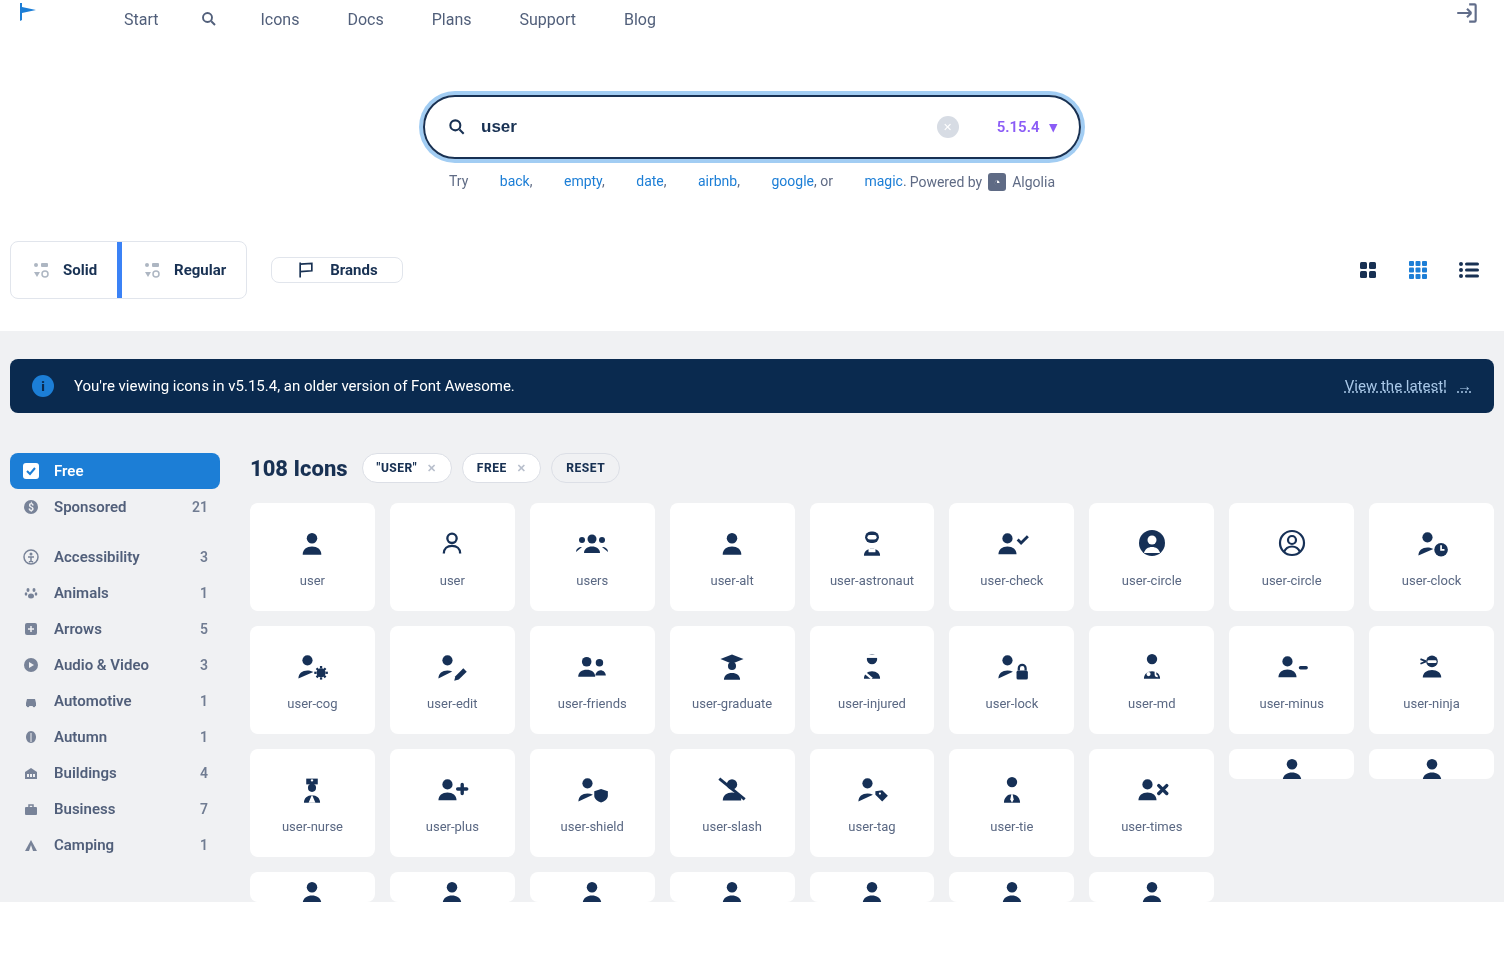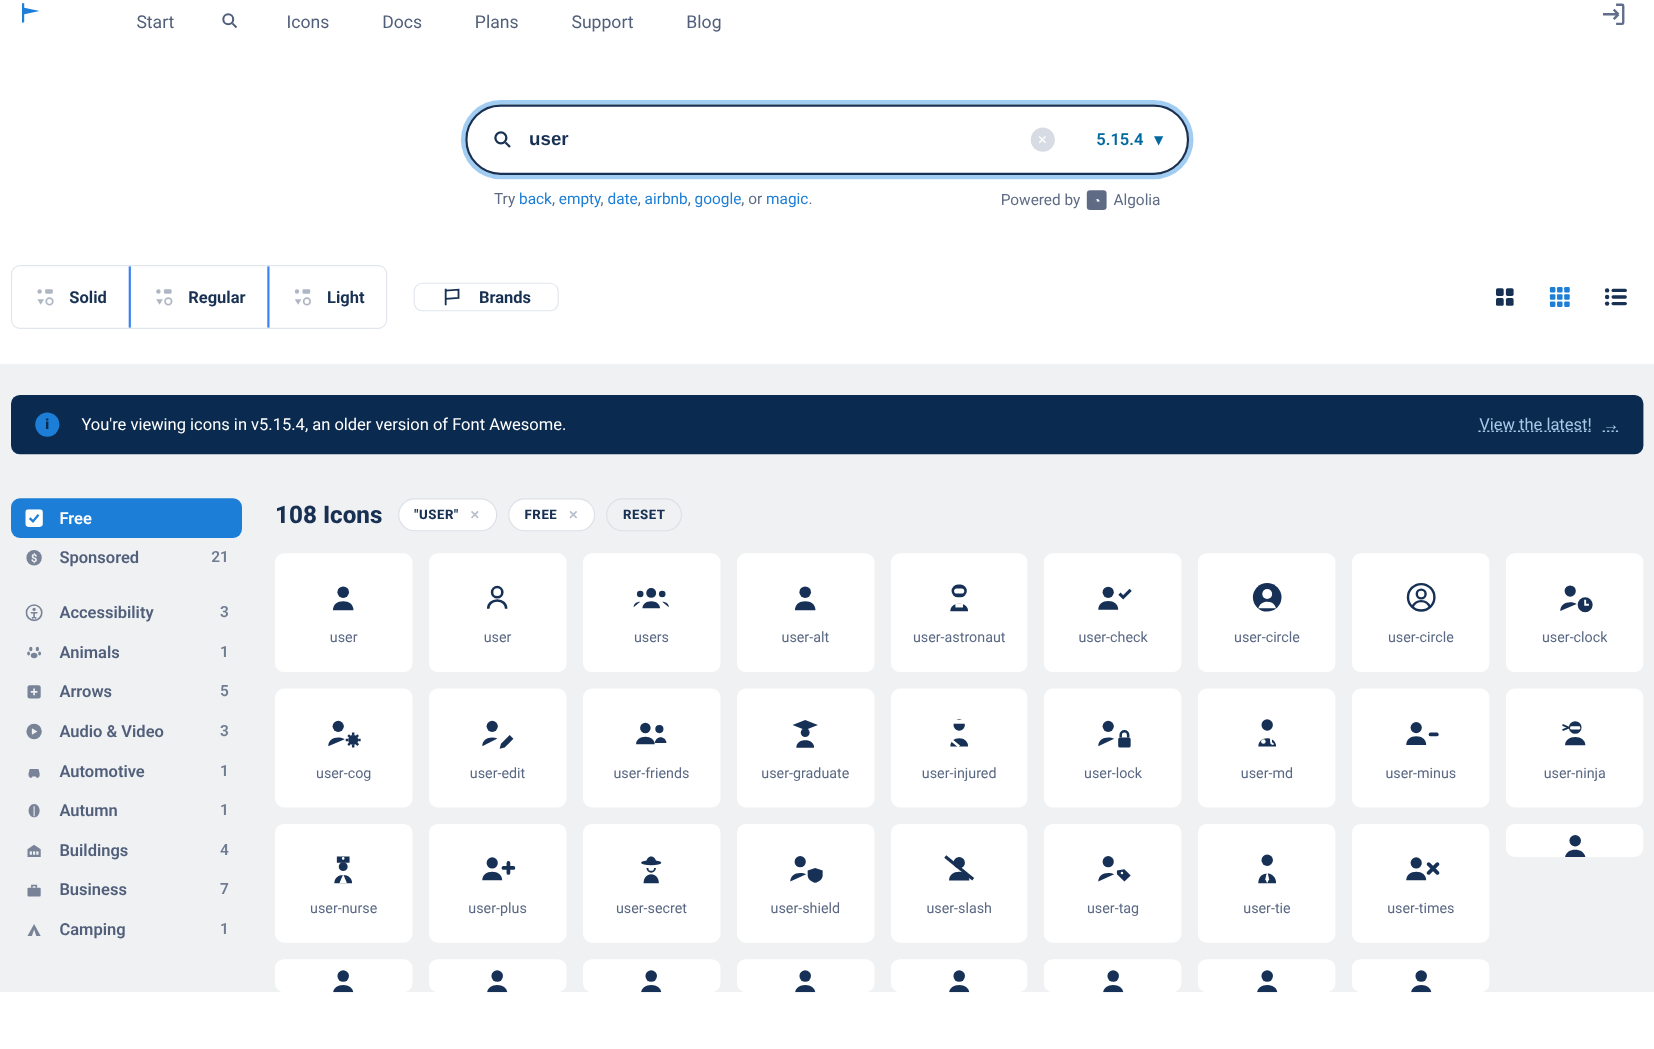--- a/index.html
+++ b/index.html
@@ -1,38 +1,38 @@
 <!DOCTYPE html>
 <html><head>
 <meta charset="utf-8">
 <style>
   * { box-sizing: border-box; margin:0; padding:0; }
   body { font-family: -apple-system, BlinkMacSystemFont, "Segoe UI", Roboto, sans-serif; background:#fff; color:#183153; width:1504px; }
-  a { text-decoration:none; }
+  a { text-decoration:none;margin-left:28px; }
   
   .topnav { display:flex; align-items:flex-start; padding: 0 10px; height:70px; }
   .logo { width:24px; height:24px; margin:0 10px 0 6px; color:#1c7ed6; }
   .navlinks { display:flex; gap:0; margin-left:50px; }
   .navlink { padding:10px 24px; font-size:16px; color:#515f7a; cursor:pointer; }
   .navlink.iconlink { padding:10px 18px; }
   .login { margin-left:auto; margin-right:14px; color:#616d8a; cursor:pointer; }
   
   .searchwrap { display:flex; flex-direction:column; align-items:center; padding-top:25px;}
   .searchbox { width:658px; height:64px; border:2px solid #183153; border-radius:36px; box-shadow:0 0 0 4px #a2cdf3; display:flex; align-items:center; padding:0 22px; gap:14px; }
   .searchbox input { flex:1; border:none; outline:none; font-size:17px; font-weight:600; color:#183153; }
   .clearbtn { width:22px;height:22px;border-radius:50%;background:#d7dce4;color:#fff;display:flex;align-items:center;justify-content:center;font-size:11px;cursor:pointer;}
-  .version { display:flex;align-items:center;gap:10px;color:#0369a1;font-weight:600;font-size:15px;margin-left:24px; cursor:pointer;}
+  .version { display:flex;align-items:center;gap:10px;color:#8b5cf6;font-weight:600;font-size:15px;margin-left:24px; cursor:pointer;}
   .tryrow { width:658px; display:flex; justify-content:space-between; font-size:14px; color:#5f6b85; margin-top:14px; padding:0 26px;}
   .tryrow .links a { color:#1c7ed6; }
   .algolia { display:flex; align-items:center; gap:6px; color:#5f6b85;}
   .algolia .badge{ width:18px;height:18px;background:#5f6b85;border-radius:3px;display:inline-flex;align-items:center;justify-content:center;color:#fff;font-size:11px;}
   
   .filterrow { display:flex; align-items:center; padding:50px 10px 32px 10px; }
   .stylebtns { display:flex; border:1px solid #e1e5ec; border-radius:8px; overflow:hidden; }
-  .stylebtn { padding:18px 20px; display:flex; align-items:center; gap:12px; font-weight:700; font-size:15px; border-right:2px solid #3b82f6; cursor:pointer; color:#183153;}
+  .stylebtn { padding:18px 20px; display:flex; align-items:center; gap:12px; font-weight:700; font-size:15px; border-right:5px solid #3b82f6; cursor:pointer; color:#183153;}
   .stylebtn:last-child{border-right:none;}
   .stylebtn .ico{ opacity:.35; font-size:18px;}
   .brandbtn { margin-left:24px; border:1px solid #e1e5ec; border-radius:8px; padding:2px 24px; display:flex;align-items:center;gap:14px;font-weight:700;font-size:15px;cursor:pointer;}
   .views { margin-left:auto; display:flex; gap:30px; align-items:center; padding-right:14px;}
   .viewbtn { color:#183153; cursor:pointer; }
   .viewbtn.active { color:#1c7ed6; }
   
   .content { background:#f0f1f3; padding:28px 10px 0 10px; }
   .banner { background:#0a2a4f; color:#fff; border-radius:8px; padding:16px 22px; display:flex; align-items:center; }
   .banner .info { width:22px;height:22px;border-radius:50%;background:#1c7ed6;color:#0a2a4f;display:flex;align-items:center;justify-content:center;font-weight:900;font-size:13px;margin-right:20px;}
@@ -136,33 +136,20 @@
             <g fill="#183153">
               <circle cx="5" cy="5" r="2"></circle>
               <rect x="10" y="3" width="7" height="4" rx="1"></rect>
               <path d="M3 12h6l-3 5z"></path>
               <circle cx="14" cy="14" r="3" fill="none" stroke="#183153" stroke-width="1.5"></circle>
             </g>
           </svg>
         </span>
         <span>Regular</span>
       </div>
-      <div class="stylebtn">
-        <span class="ico">
-          <svg width="20" height="20" viewBox="0 0 20 20">
-            <g fill="#183153">
-              <circle cx="5" cy="5" r="2"></circle>
-              <rect x="10" y="3" width="7" height="4" rx="1"></rect>
-              <path d="M3 12h6l-3 5z"></path>
-              <circle cx="14" cy="14" r="3" fill="none" stroke="#183153" stroke-width="1.5"></circle>
-            </g>
-          </svg>
-        </span>
-        <span>Light</span>
-      </div>
     </div>
   <div class="brandbtn">
     <span class="ico">
         <svg width="20" height="20" viewBox="0 0 24 24">
           <path fill="none" stroke="#183153" stroke-width="2" d="M5 3v18M5 5l14-1v9l-14 1"></path>
         </svg>
       </span>
     <span>Brands</span>
   </div>
   <div class="views">
@@ -566,31 +553,20 @@
               <svg width="34" height="28" viewBox="0 0 30 24" fill="currentColor">
                 <circle cx="11" cy="8" r="4.5"></circle>
                 <path d="M3 22c0-4.5 3.5-7 8-7s8 2.5 8 7z"></path>
                 <path d="M24 8v8M20 12h8" stroke="currentColor" stroke-width="3" stroke-linecap="round"></path>
               </svg>
             </span>
             <span class="lbl">user-plus</span>
           </div>
           <div class="card">
             <span class="glyph">
-              <svg width="28" height="30" viewBox="0 0 24 26" fill="currentColor">
-                <ellipse cx="12" cy="9" rx="8" ry="2"></ellipse>
-                <path d="M8 9c0-3 2-5 4-5s4 2 4 5"></path>
-                <path d="M6 25c0-4 2.5-7 6-7s6 3 6 7z"></path>
-                <path d="M9 13a3 3 0 006 0" fill="none" stroke="currentColor" stroke-width="1.5"></path>
-              </svg>
-            </span>
-            <span class="lbl">user-secret</span>
-          </div>
-          <div class="card">
-            <span class="glyph">
               <svg width="34" height="30" viewBox="0 0 30 26" fill="currentColor">
                 <circle cx="11" cy="8" r="4.5"></circle>
                 <path d="M3 24c0-4.5 3.5-7 8-7 1.8 0 3.4.4 4.8 1"></path>
                 <path d="M23 13l6 2v4c0 3-3 5-6 6-3-1-6-3-6-6v-4z"></path>
               </svg>
             </span>
             <span class="lbl">user-shield</span>
           </div>
           <div class="card">
             <span class="glyph">

